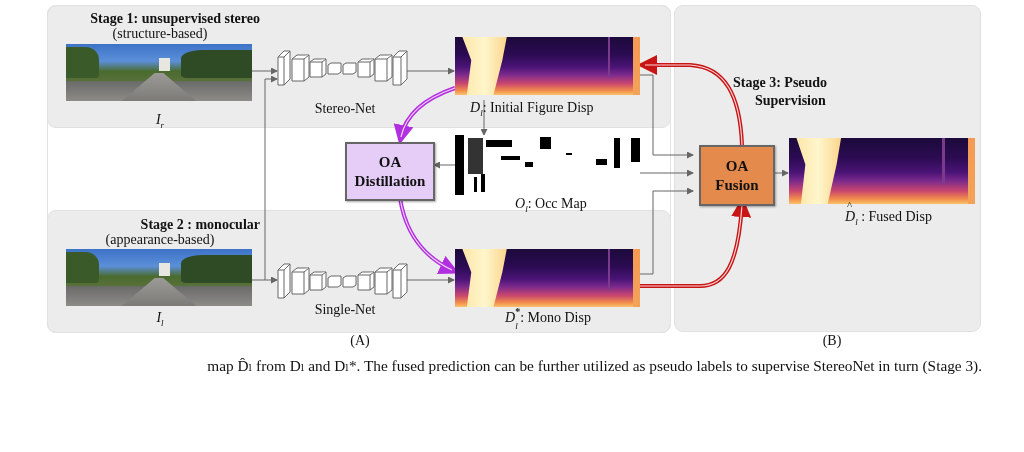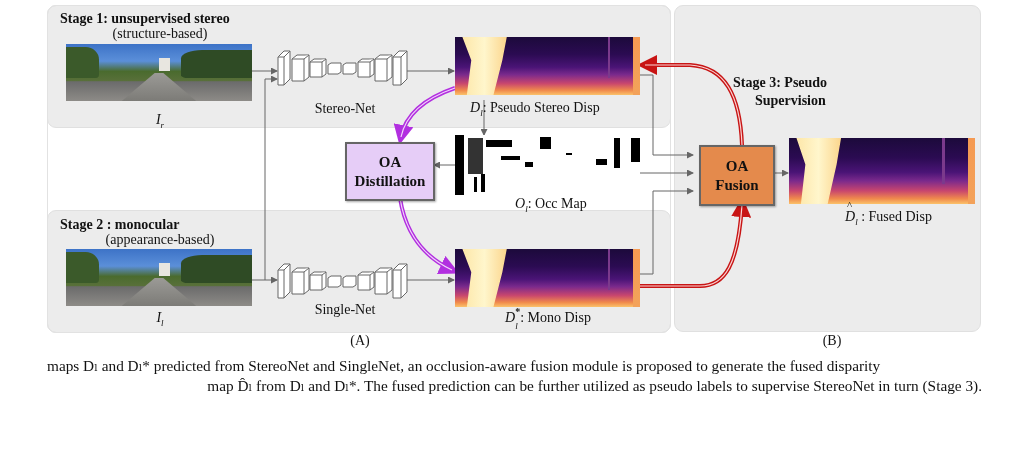--- a/index.html
+++ b/index.html
@@ -1,19 +1,19 @@
 <!DOCTYPE html>
 <html><head>
 <meta charset="utf-8">
 <style>
   html, body { margin:0; padding:0; background:#fff; }
   body { width:1024px; height:452px; position:relative; overflow:hidden; font-family:"Liberation Serif", "DejaVu Serif", serif; color:#111; }
   .abs { position:absolute; }
   .panel { position:absolute; background:#ececec; border:1px solid #e0e0e0; border-radius:9px; }
-  .title { position:absolute; font-weight:bold; font-size:14px; text-align:left; white-space:nowrap; }
+  .title { position:absolute; font-weight:bold; font-size:14px; text-align:right; white-space:nowrap; }
   .sub { position:absolute; font-size:14px; text-align:center; white-space:nowrap; }
   .lbl { position:absolute; font-size:14px; white-space:nowrap; text-align:center; }
   .it { font-style:italic;margin-top:6px; }
   .photo { position:absolute; overflow:hidden;
     background:
       linear-gradient(180deg, rgba(0,0,0,0) 0%, rgba(0,0,0,0) 55%, rgba(0,0,0,0) 100%),
       linear-gradient(180deg, #3d73c7 0%, #5b8fd9 30%, #4a6b2e 48%, #59703a 65%, #6b6b6b 66%, #8d8b87 100%);
   }
   .photo .road { position:absolute; left:30%; bottom:0; width:40%; height:50%; background:linear-gradient(180deg,#9b9a96,#7c7b77); clip-path:polygon(45% 0,55% 0,100% 100%,0 100%); }
   .photo .trees { position:absolute; right:0; top:10%; width:38%; height:50%; background:#2f4b25; border-radius:30% 0 0 10%; }
@@ -136,21 +136,21 @@
 
 <div class="lbl" style="left:300px;top:93px;width:90px;margin-top:8px;">Stereo-Net</div>
 <div class="lbl" style="left:300px;top:302px;width:90px;">Single-Net</div>
 
 <div class="disp" style="left:455px;top:37px;width:185px;height:58px;">
   <div class="pole"></div>
     <div class="thin"></div>
     <div class="right"></div>
 </div>
 <div class="lbl" style="left:470px;top:100px;width:170px;text-align:left;">
-  <span class="it">D</span><sub class="it" style="font-size:9px;">l</sub><span>: Pseudo Stereo Disp</span>
+  <span class="it">D</span><sub class="it" style="font-size:9px;">l</sub><span>: Initial Figure Disp</span>
 </div>
 
 <div class="occ" style="left:455px;top:135px;width:185px;height:60px;">
   <div class="bar"></div>
   <div class="spk" style="left:7%;top:5%;width:8%;height:60%;opacity:.8;"></div>
   <div class="spk" style="left:17%;top:8%;width:14%;height:12%;"></div>
   <div class="spk" style="left:46%;top:3%;width:6%;height:20%;"></div>
   <div class="spk" style="left:25%;top:35%;width:10%;height:6%;"></div>
   <div class="spk" style="left:38%;top:45%;width:4%;height:8%;"></div>
   <div class="spk" style="left:60%;top:30%;width:3%;height:4%;"></div>
@@ -195,15 +195,14 @@
   <div>
       <div>OA</div>
       <div>Fusion</div>
     </div>
 </div>
 
 <div class="lbl" style="left:340px;top:333px;width:40px;">(A)</div>
 <div class="lbl" style="left:812px;top:333px;width:40px;">(B)</div>
 
 <div class="caption">
-  <p>maps Dₗ and Dₗ* predicted from StereoNet and SingleNet, an occlusion-aware fusion module is proposed to generate the fused disparity</p>
   <p style="text-align:right;">map D̂ₗ from Dₗ and Dₗ*. The fused prediction can be further utilized as pseudo labels to supervise StereoNet in turn (Stage 3).</p>
 </div>
 
 </body></html>

